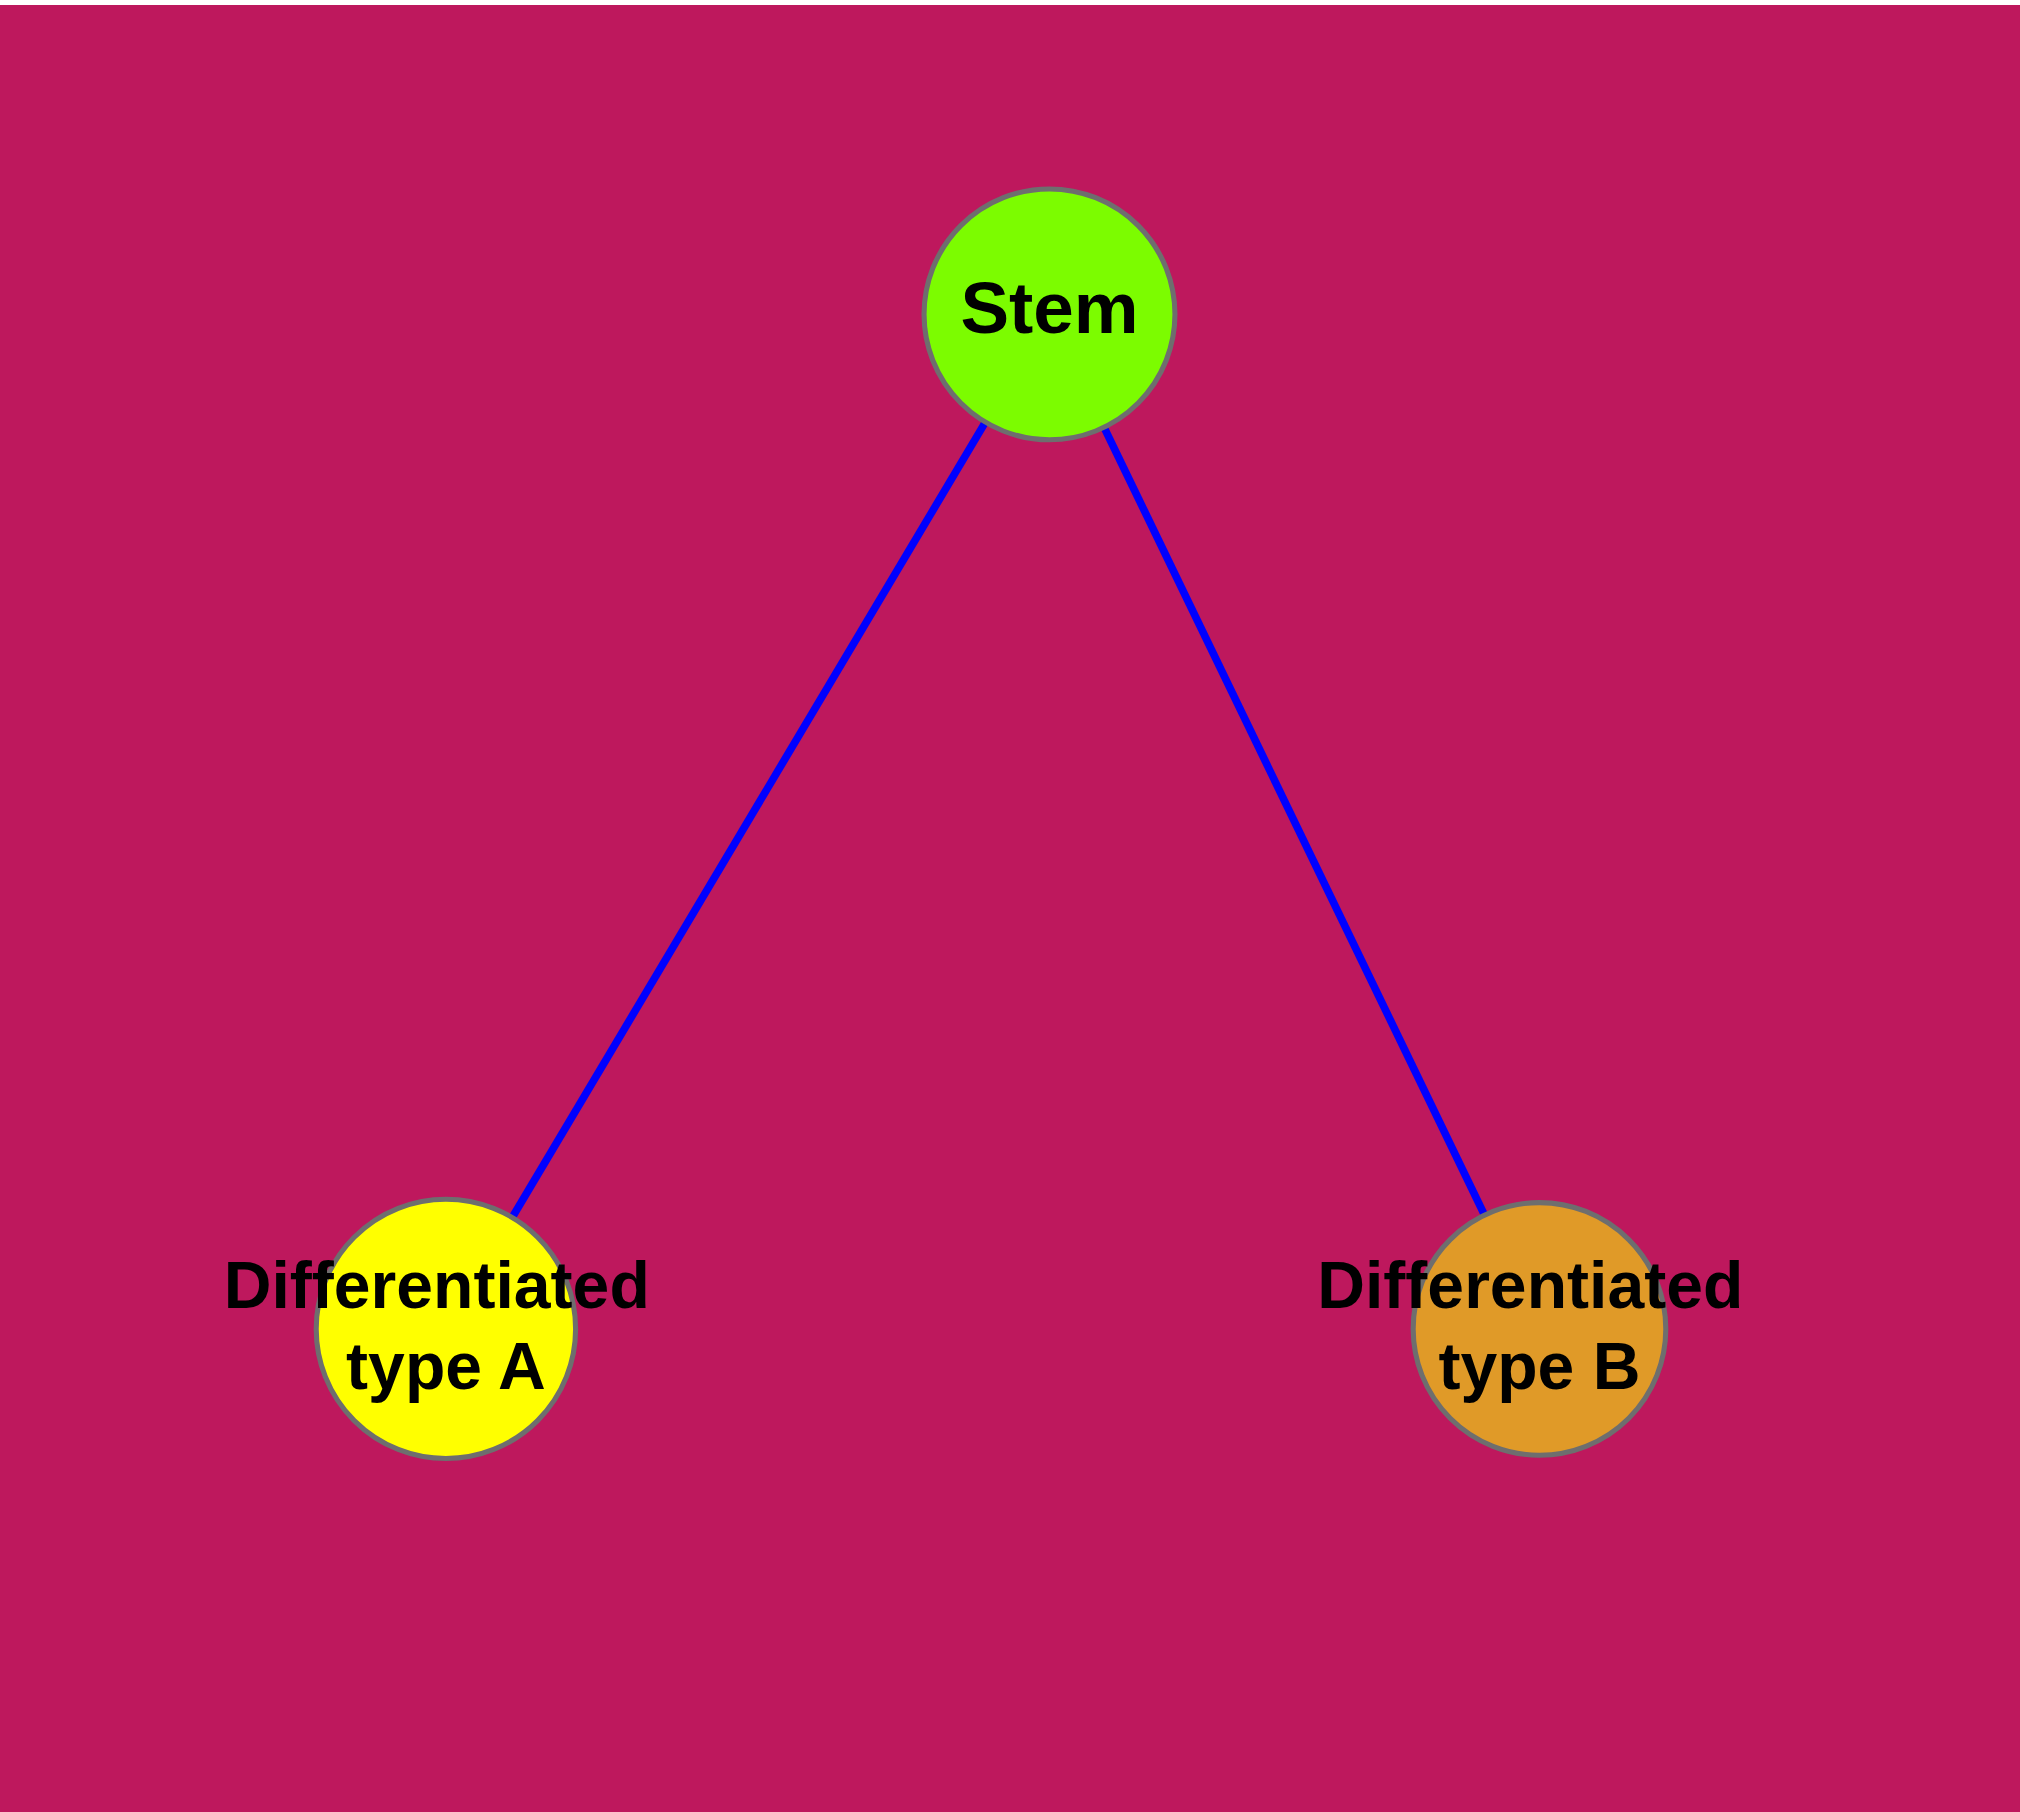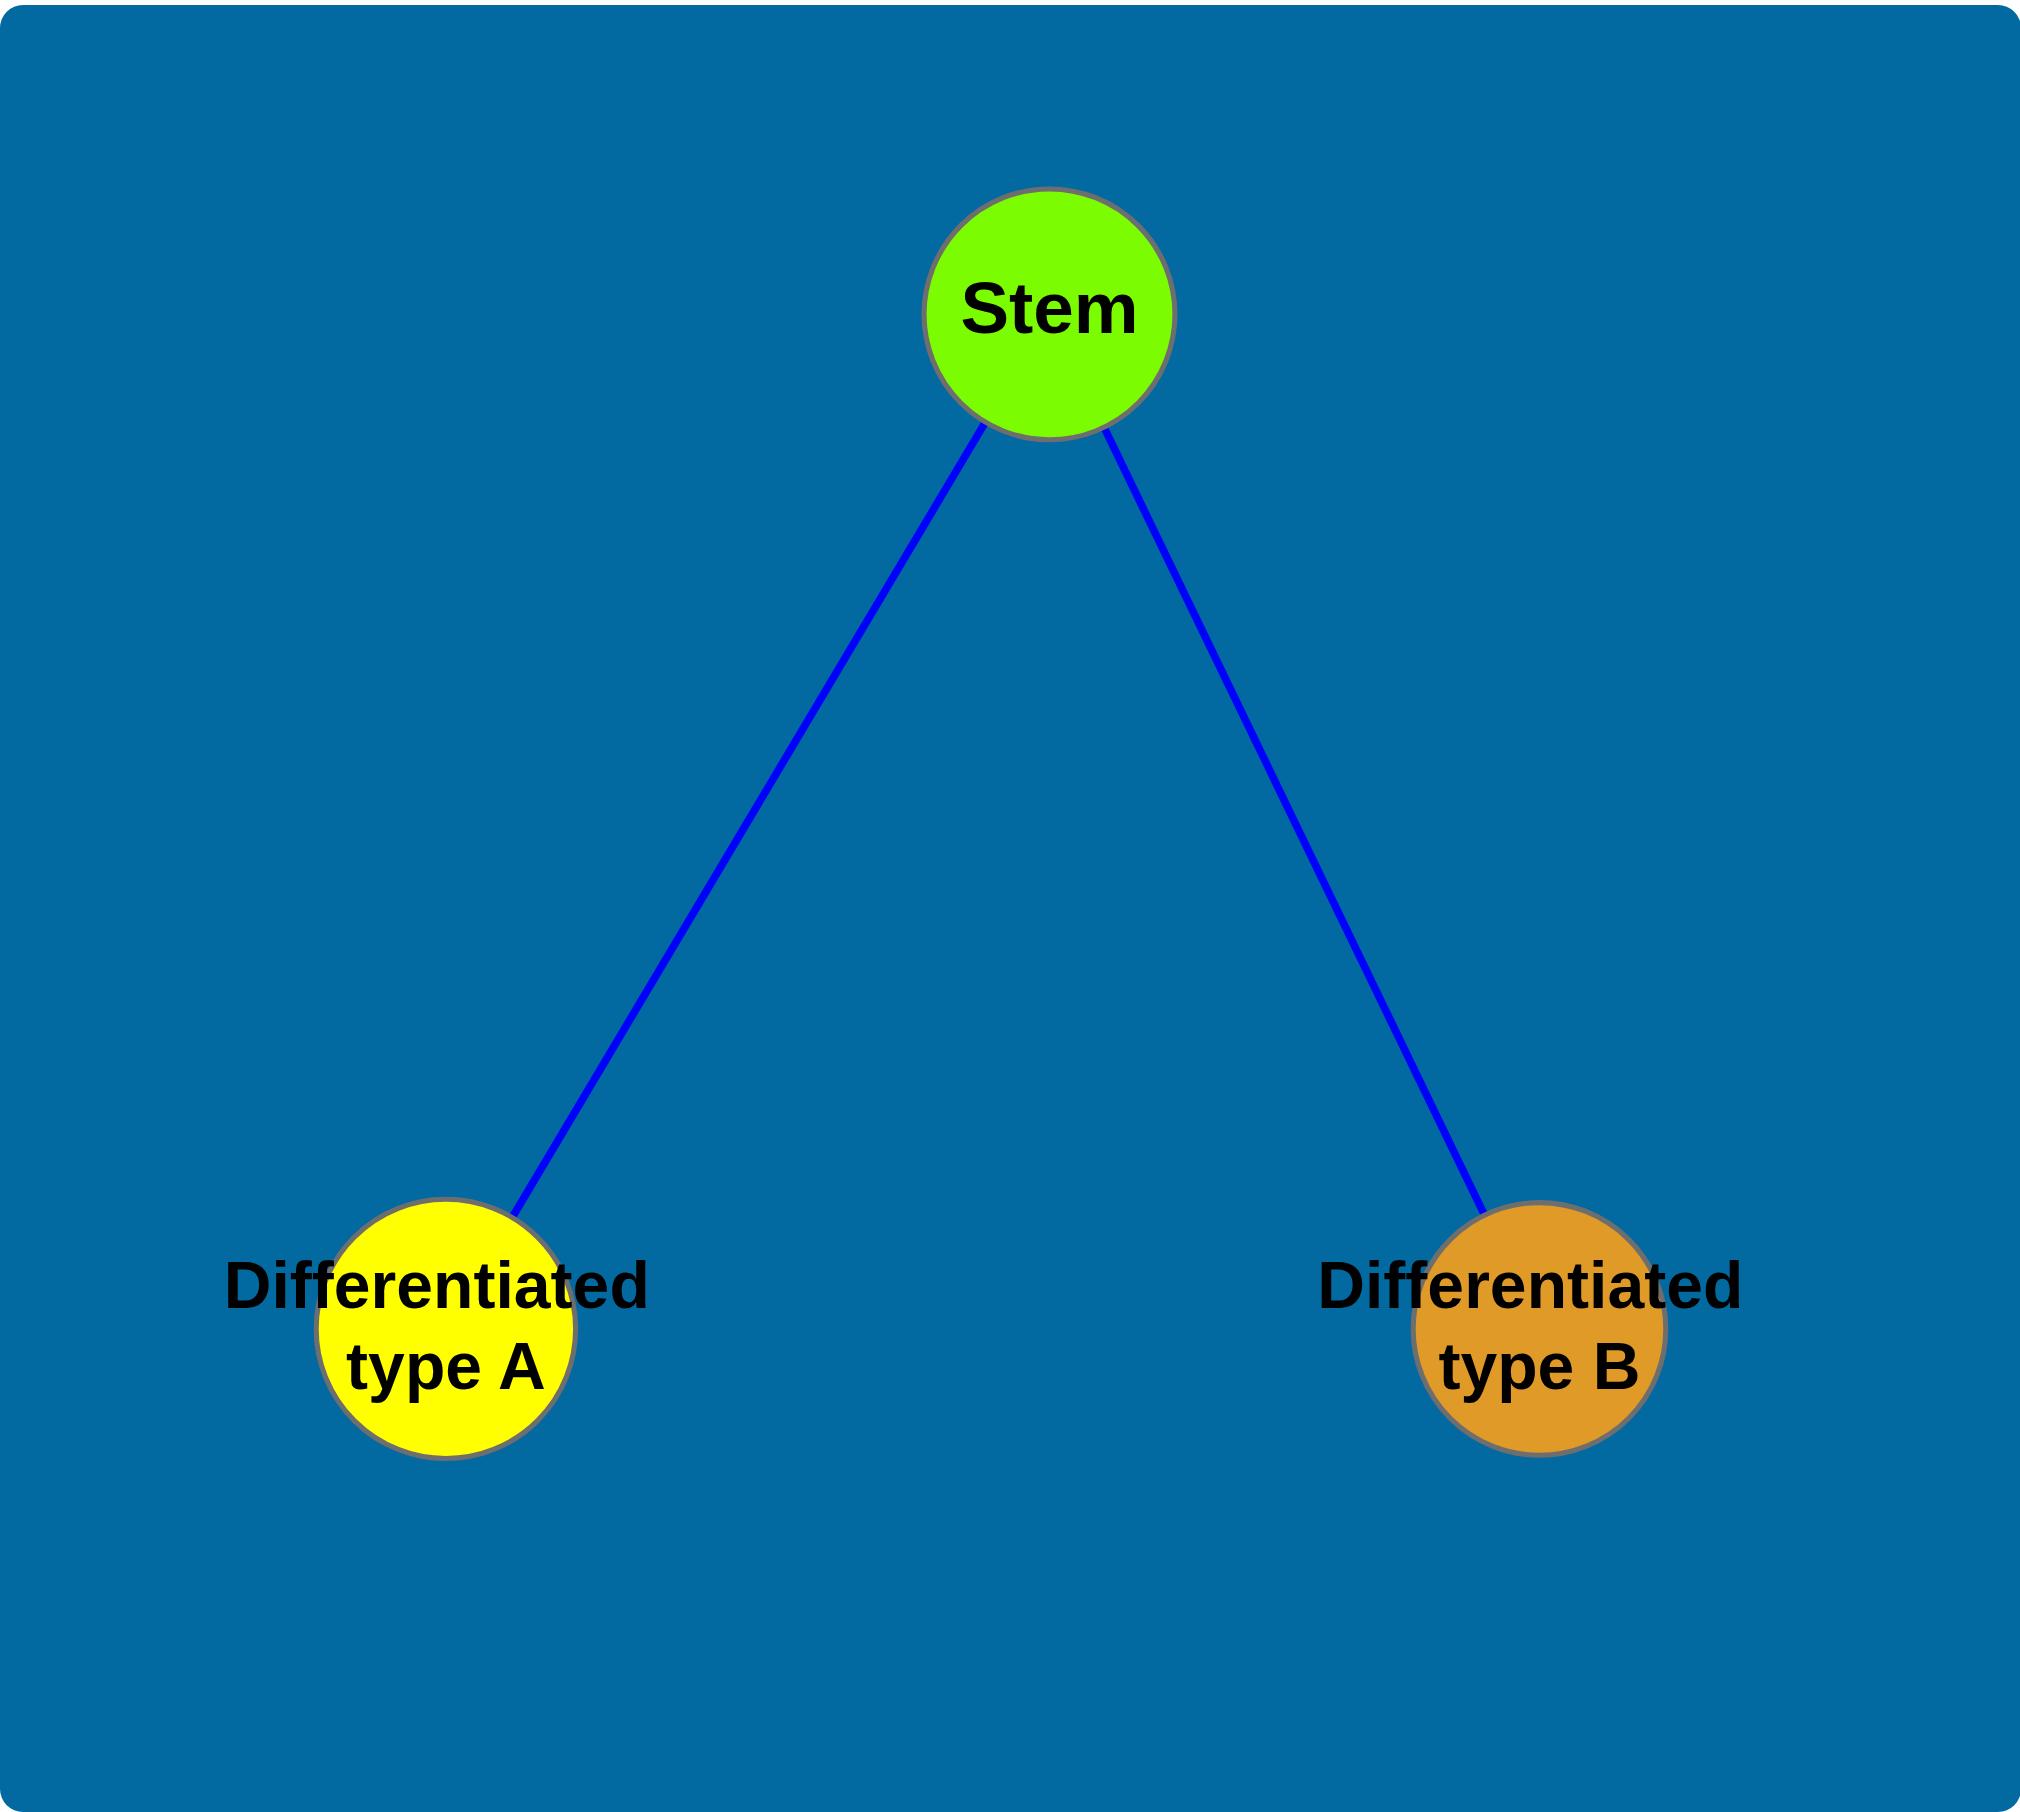--- a/index.html
+++ b/index.html
@@ -37,21 +37,21 @@
     dominant-baseline: middle;
     text-anchor: middle;
   }
   .node-label-root { font-size: 86px; }
   .node-label-leaf { font-size: 78px; }
 </style>
 </head>
 <body>
 
 <div id="canvas" style="background: rgb(255, 255, 255);">
-  <div id="plot-area" style="background: #0369a1; border-radius: 23px;">
+  <div id="plot-area" style="background: #be185d;">
     <svg id="graph" viewBox="0 0 2384 2132" preserveAspectRatio="none">
 
       <g>
         <line x1="1161.317186892163" y1="493.91759450854073" x2="605.2389068780983" y2="1428.7851523411746" stroke="#0000ff" stroke-width="9" stroke-linecap="butt"></line>
         <line x1="1303.2249826708837" y1="500.07665096375064" x2="1750.3401841113102" y2="1426.0228380298245" stroke="#0000ff" stroke-width="9" stroke-linecap="butt"></line>
       </g>
 
       <g>
 
         <g>

